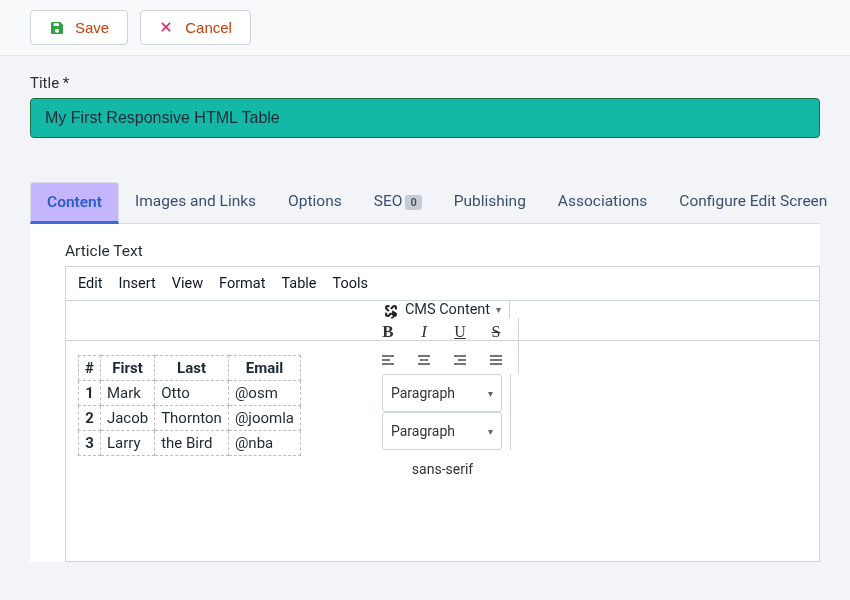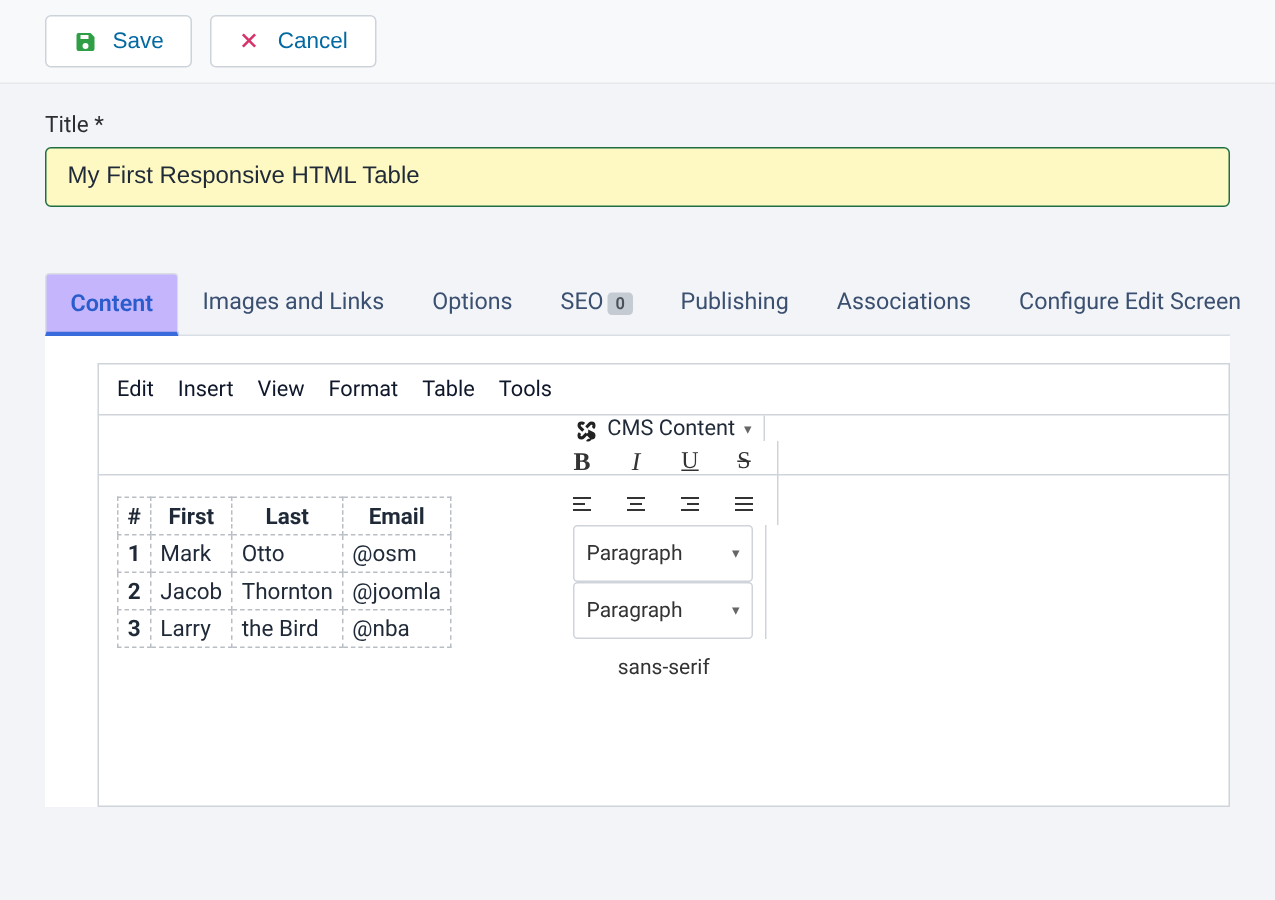--- a/index.html
+++ b/index.html
@@ -22,35 +22,35 @@
   .btn-group { display: flex; }
   .btn {
     display: inline-flex;
     align-items: center;
     gap: 10px;
     background: #fff;
     border: 1px solid #cdd3da;
     border-radius: 4px;
     padding: 8px 18px;
     font-size: 15px;
-    color: #0369a1;
+    color: #c2410c;
     cursor: pointer;
   }
   .btn-group .btn:first-child { border-top-right-radius: 0; border-bottom-right-radius: 0; }
   .btn-group .btn:last-child { border-top-left-radius: 0; border-bottom-left-radius: 0; border-left: none; padding: 8px 12px; }
   .icon { display:inline-flex; width:16px; height:16px; }
   .form-area { padding: 18px 30px 16px 30px; }
   .field-label { font-size: 15px; color: #2b2f33; margin-bottom: 6px; display:block; }
   .title-input {
     width: 100%;
     padding: 10px 14px;
     font-size: 16px;
     border: 1px solid #1d6f42;
     border-radius: 4px;
-    background: #fef9c3;
+    background: #14b8a6;
     color: #1f2937;
   }
   .tabs {
     margin: 28px 30px 0 30px;
     display: flex;
     border-bottom: 1px solid #d9dee4;
     gap: 0;
   }
   .tab {
     padding: 10px 16px;
@@ -171,20 +171,21 @@
   <div class="tab active"><span>Content</span></div>
   <div class="tab"><span>Images and Links</span></div>
   <div class="tab"><span>Options</span></div>
   <div class="tab"><span>SEO</span><span class="badge">0</span></div>
   <div class="tab"><span>Publishing</span></div>
   <div class="tab"><span>Associations</span></div>
   <div class="tab"><span>Configure Edit Screen</span></div>
 </div>
 
 <div class="editor-wrap">
+  <div class="editor-label">Article Text</div>
   <div class="editor-box">
     <div class="menubar">
       <span>Edit</span>
       <span>Insert</span>
       <span>View</span>
       <span>Format</span>
       <span>Table</span>
       <span>Tools</span>
     </div>
     <div class="toolrow">

